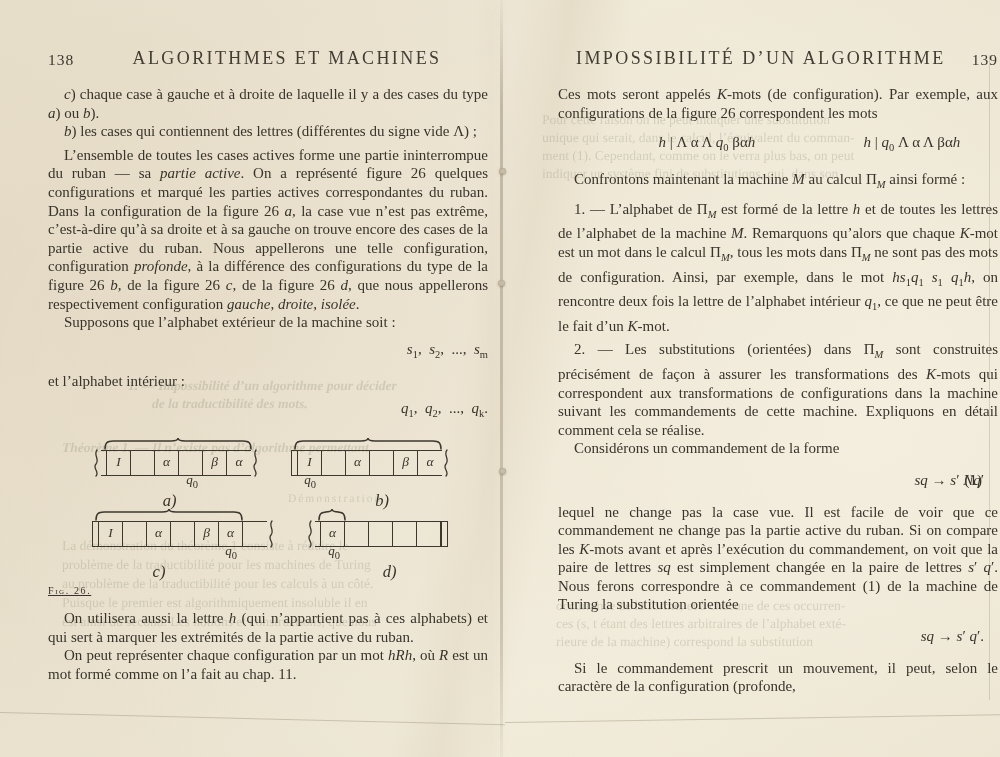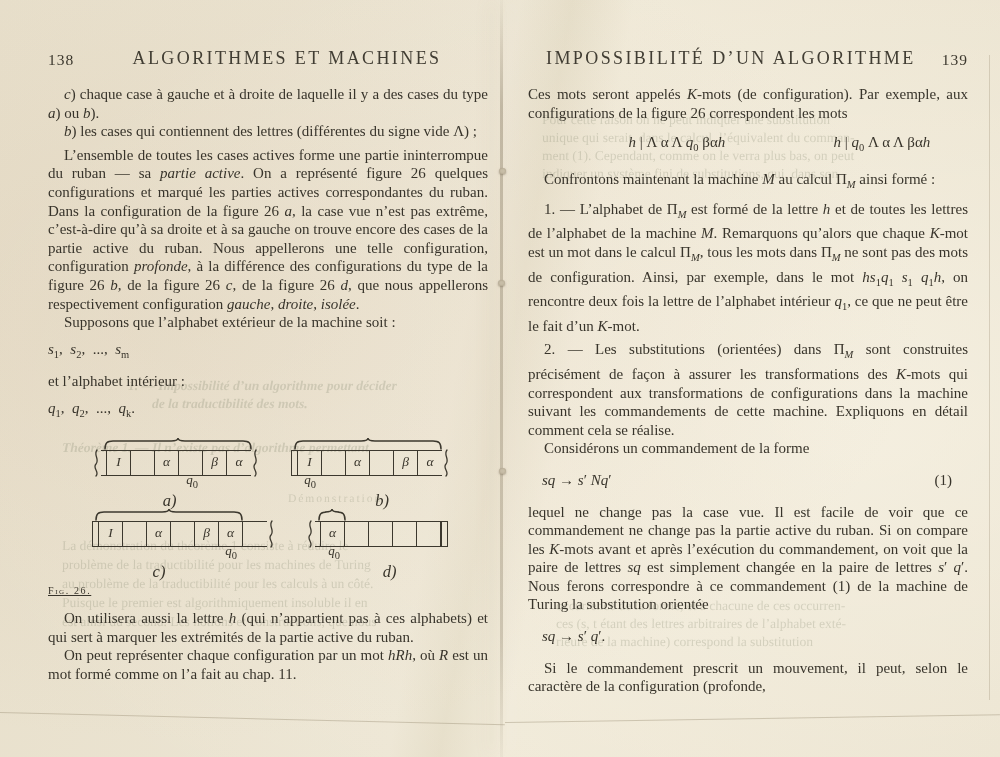--- a/index.html
+++ b/index.html
@@ -6,30 +6,30 @@
   .scan{
     position:relative;width:1000px;height:757px;overflow:hidden;
     font-family:"Liberation Serif","DejaVu Serif",serif;color:#38342b;
     background:
       radial-gradient(120% 90% at 18% 42%, rgba(214,194,168,.28), transparent 62%),
       radial-gradient(130% 100% at 84% 55%, rgba(255,252,242,.45), transparent 70%),
       linear-gradient(100deg,#e8e0cc 0%,#ece5d3 46%,#e4dcc6 50.5%,#efe8d6 56%,#eae2ce 100%);
   }
   .page{position:absolute;top:48px;width:440px;z-index:2;}
   .page-left{left:48px}
-  .page-right{left:528px}
+  .page-right{left:558px}
   .pagehead{display:flex;align-items:flex-end;margin-bottom:16px;}
   .pagenum{font-size:15.5px;letter-spacing:1px;width:58px;color:#3b372d;}
   .page-right .pagenum{text-align:right;}
   .runhead{flex:1;text-align:center;font-size:18px;letter-spacing:2.4px;color:#413d33;white-space:nowrap;}
   .body{font-size:15px;line-height:18.6px;}
   .para{margin:0;text-align:justify;}
   .para.ind{text-indent:16px;}
   .para.gap{margin-top:5px;}
-  .formula{text-align:left;margin:8px 0;font-size:15px;}
+  .formula{text-align:right;margin:8px 0;font-size:15px;}
   .formula.sp{margin:13px 14px;}
   sub{font-size:10.5px;}
   .eqnum{position:relative;}
   .eqno{position:absolute;right:2px;top:0;font-style:normal;}
   .kmots{margin:10px 0 12px;}
   .krow{display:flex;line-height:21px;text-align:center;}
   .kcell{flex:1.08;padding-left:56px;font-size:15px;white-space:nowrap;}
   .kcell.k2{flex:1;padding-left:26px;}
   
   .fig{margin:12px 0 0;position:relative;z-index:2;}

